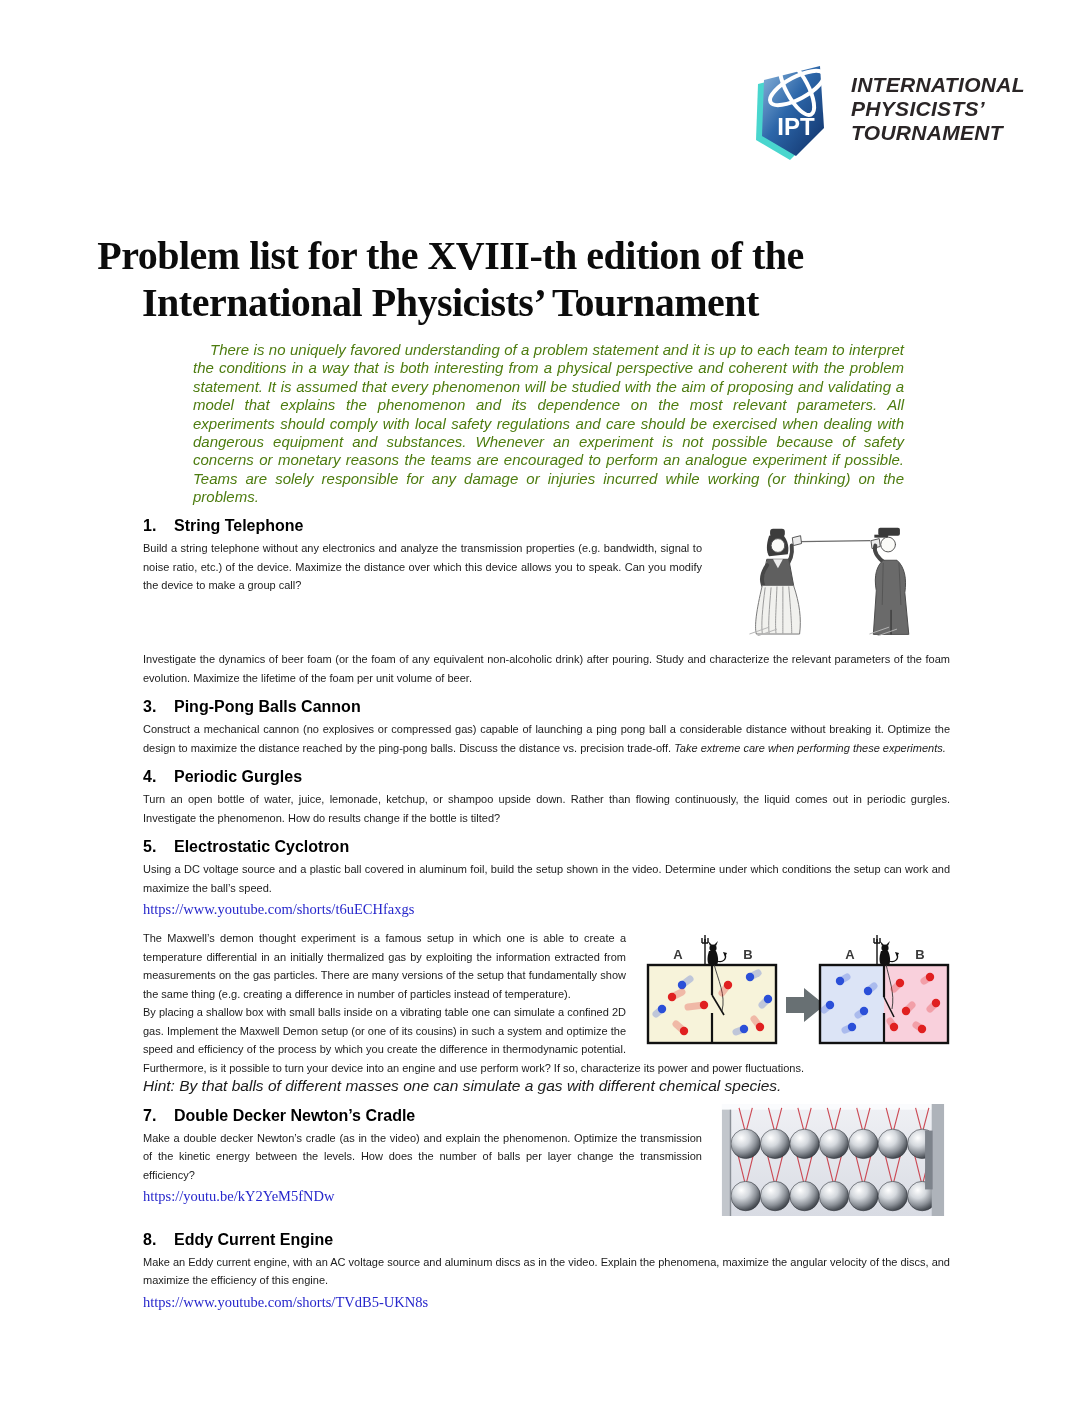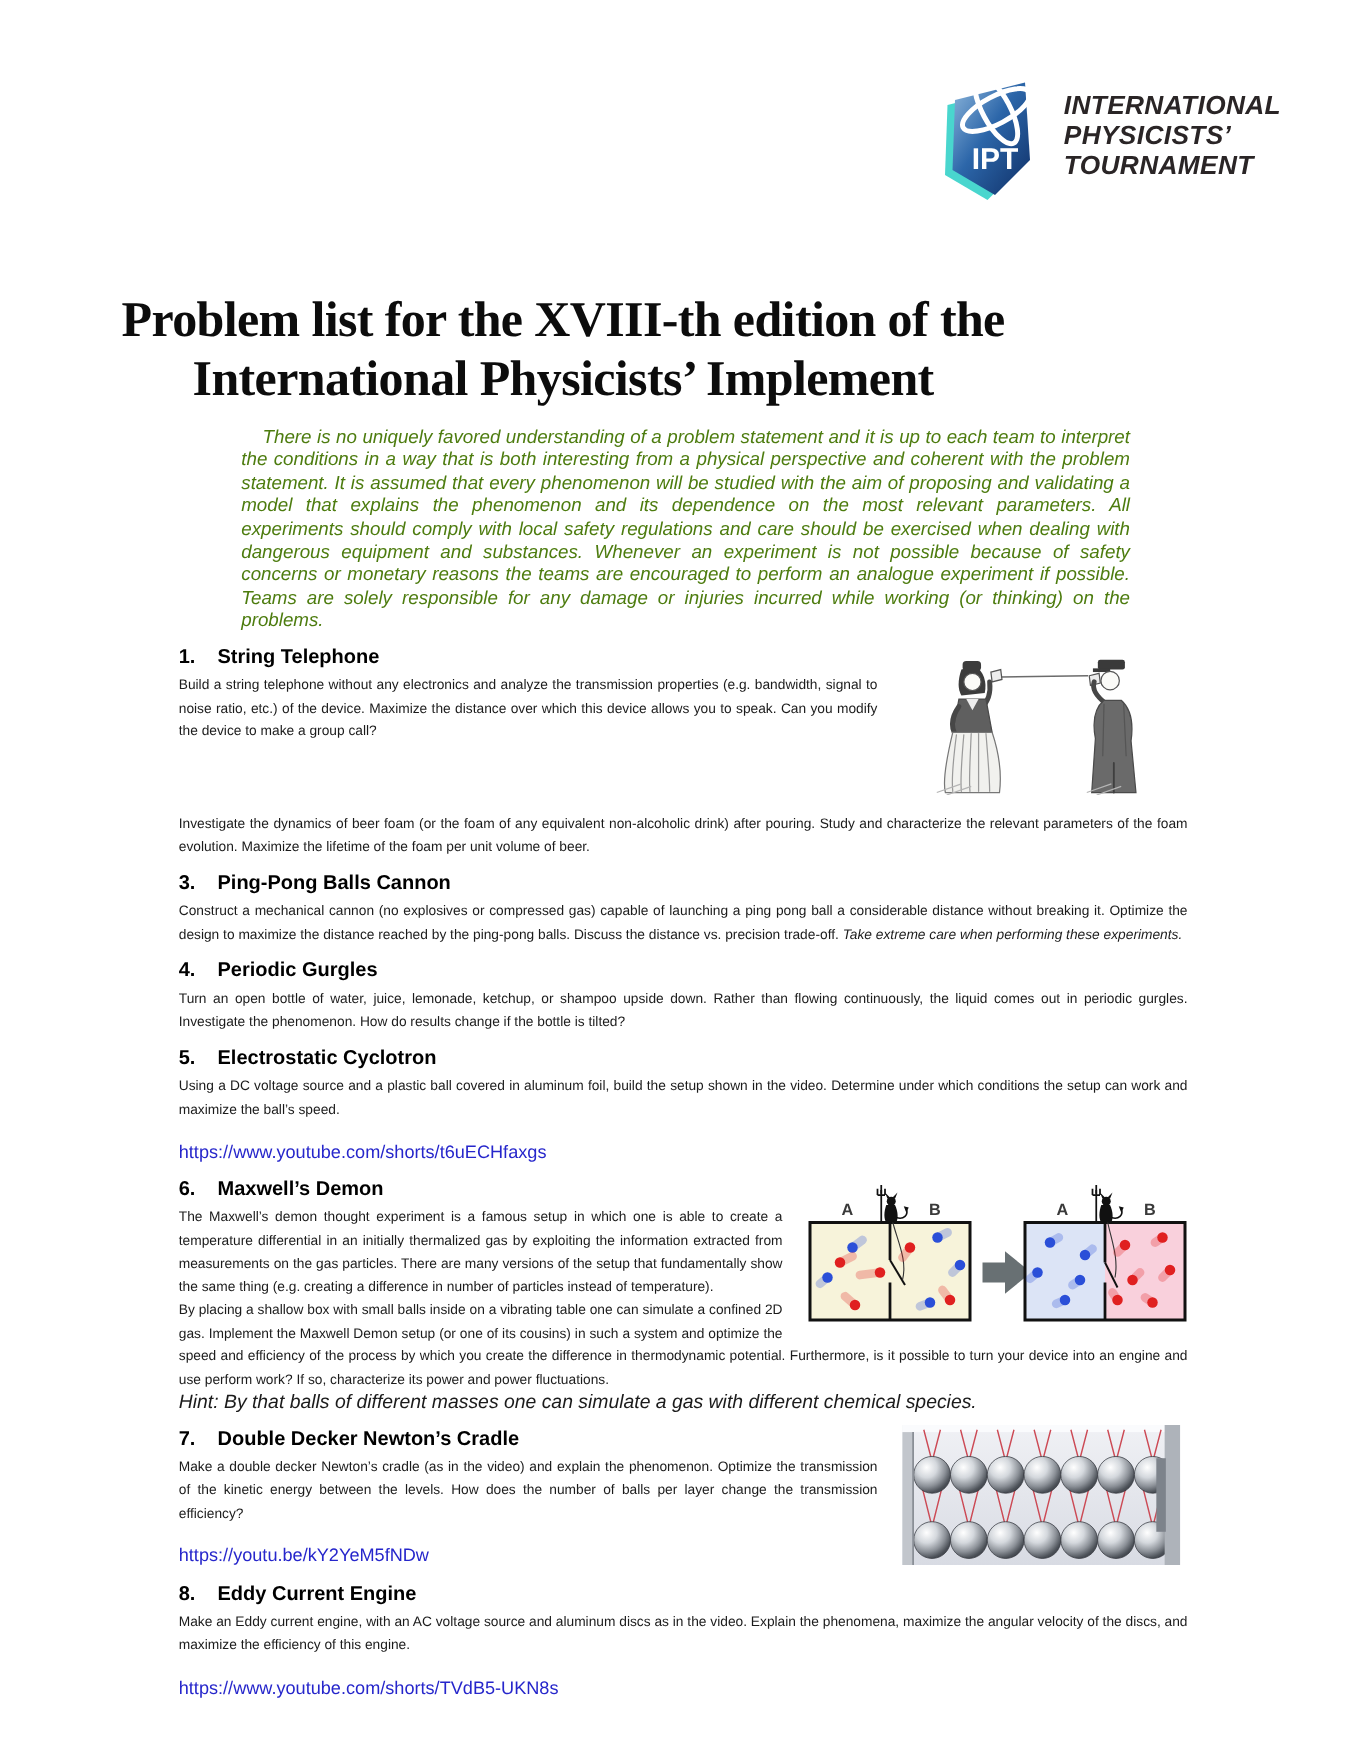--- a/index.html
+++ b/index.html
@@ -21,21 +21,21 @@
          color:#4d7c0f;text-indent:17px;}
 
   
   .content{position:absolute;top:516px;left:143px;width:807px;}
   .problem{display:flow-root;margin-bottom:10px;}
   .ph{font-weight:bold;font-size:16px;line-height:20px;color:#000;margin-bottom:3px;}
   .pnum{display:inline-block;width:31px;}
   .pbody{margin:0;font-size:11px;line-height:18.5px;text-align:justify;}
   .pbody .em{font-style:italic;}
   .hint{margin:0;font-size:15.5px;line-height:18.5px;font-style:italic;}
-  .url{display:inline-block;margin-top:15px;font-family:Liberation Sans, sans-serif;
+  .url{display:inline-block;margin-top:2px;font-family:Liberation Serif, serif;
        font-size:14.5px;line-height:20px;color:#2626cb;text-decoration:none;cursor:pointer;}
 
   .fig{float:right;}
   .fig-telephone{width:230px;height:120px;margin:0 0 4px 18px;}
   .fig-demon{width:312px;height:112px;margin:6px 0 6px 12px;}
   .fig-cradle{width:234px;height:112px;margin:-2px 0 4px 14px;}
 </style>
 </head>
 <body>
 
@@ -60,21 +60,21 @@
     </svg>
     <div class="logo-text">
       <div>INTERNATIONAL</div>
       <div>PHYSICISTS’</div>
       <div>TOURNAMENT</div>
     </div>
   </div>
 
   <div class="title">
     <div>Problem list for the XVIII-th edition of the</div>
-    <div>International Physicists’ Implement</div>
+    <div>International Physicists’ Tournament</div>
   </div>
 
   <div class="intro">There is no uniquely favored understanding of a problem statement and it is up to each team to interpret the conditions in a way that is both interesting from a physical perspective and coherent with the problem statement. It is assumed that every phenomenon will be studied with the aim of proposing and validating a model that explains the phenomenon and its dependence on the most relevant parameters. All experiments should comply with local safety regulations and care should be exercised when dealing with dangerous equipment and substances. Whenever an experiment is not possible because of safety concerns or monetary reasons the teams are encouraged to perform an analogue experiment if possible. Teams are solely responsible for any damage or injuries incurred while working (or thinking) on the problems.</div>
 
   <div class="content">
 
     <div class="problem">
       <svg class="fig fig-telephone" viewBox="0 0 230 122">
         <line x1="80" y1="26" x2="151" y2="25" stroke="#6b6b6b" stroke-width="1.2"></line>
 
@@ -235,23 +235,20 @@
         </g>
         <g fill="#e02020">
           <circle cx="262" cy="48" r="4.2"></circle>
             <circle cx="292" cy="42" r="4.2"></circle>
             <circle cx="298" cy="68" r="4.2"></circle>
           <circle cx="268" cy="76" r="4.2"></circle>
             <circle cx="284" cy="94" r="4.2"></circle>
             <circle cx="256" cy="92" r="4.2"></circle>
         </g>
       </svg>
-      <div class="ph">
-        <span class="pnum">6.</span><span>Maxwell’s Demon</span>
-      </div>
       <p class="pbody">The Maxwell’s demon thought experiment is a famous setup in which one is able to create a temperature differential in an initially thermalized gas by exploiting the information extracted from measurements on the gas particles. There are many versions of the setup that fundamentally show the same thing (e.g. creating a difference in number of particles instead of temperature).</p>
       <p class="pbody">By placing a shallow box with small balls inside on a vibrating table one can simulate a confined 2D gas. Implement the Maxwell Demon setup (or one of its cousins) in such a system and optimize the speed and efficiency of the process by which you create the difference in thermodynamic potential. Furthermore, is it possible to turn your device into an engine and use perform work? If so, characterize its power and power fluctuations.</p>
       <p class="hint">Hint: By that balls of different masses one can simulate a gas with different chemical species.</p>
     </div>
 
     <div class="problem">
       <svg class="fig fig-cradle" viewBox="0 0 234 118">
         <defs>
           <linearGradient id="cradleBg" x1="0" y1="0" x2="0" y2="1">
             <stop offset="0" stop-color="#f0f1f5"></stop>

